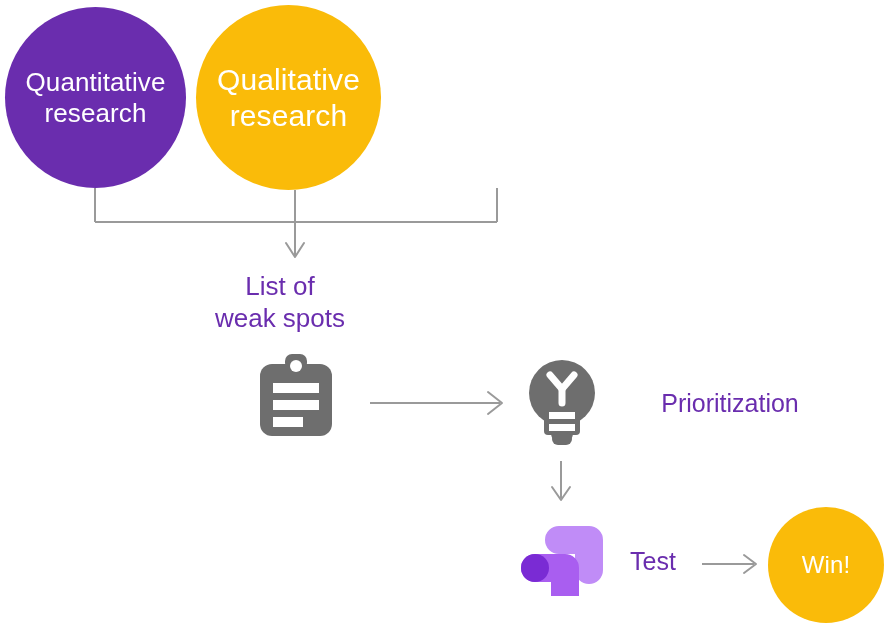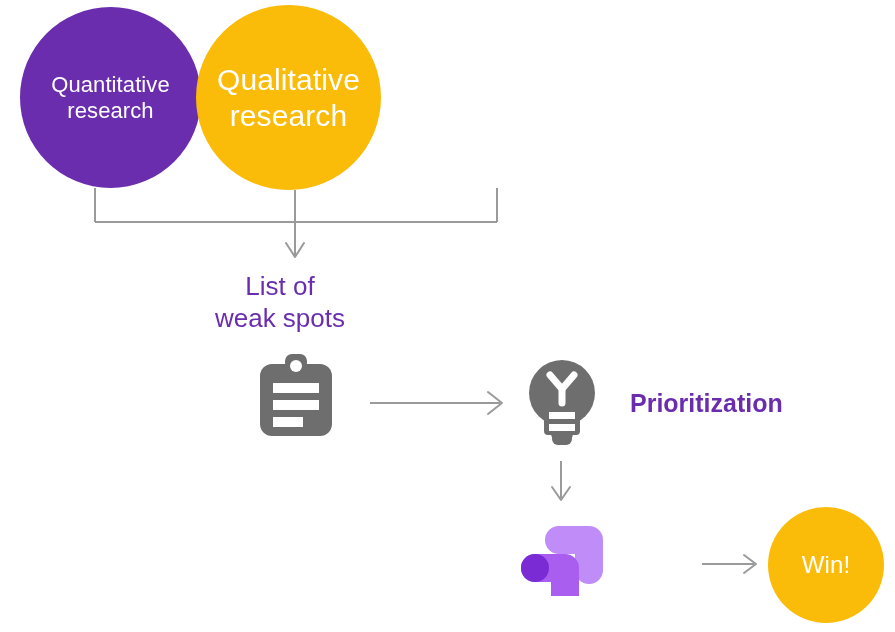--- a/index.html
+++ b/index.html
@@ -25,22 +25,22 @@
     justify-content: center;
     text-align: center;
     color: #ffffff;
     line-height: 1.18;
     letter-spacing: 0.1px;
   }
   .circle-purple { background: #6a2dae; }
   .circle-orange { background: #fabb09; }
 
   #circle-quant {
-    left: 20px; top: 7px; width: 181px; height: 181px;
-    font-size: 22px;
+    left: 5px; top: 7px; width: 181px; height: 181px;
+    font-size: 26px;
   }
   #circle-qual {
     left: 196px; top: 5px; width: 185px; height: 185px;
     font-size: 30px;
   }
   #circle-best {
     left: 405px; top: 5px; width: 186px; height: 186px;
     font-size: 26px;
   }
   #circle-win {
@@ -53,23 +53,22 @@
     color: #6a2dae;
     font-size: 26px;
     line-height: 1.23;
     text-align: center;
     white-space: pre-line;
   }
   #label-weakspots {
     left: 180px; top: 271px; width: 200px;
   }
   #label-prioritization {
-    left: 630px; top: 388px; width: 200px; text-align: left;
+    left: 630px; top: 388px; width: 200px; text-align: center;
     font-size: 25px;
-    font-weight: bold;
   }
   #label-test {
     left: 630px; top: 546px; width: 90px; text-align: left;
     font-size: 25px;
   }
 
   svg.overlay {
     position: absolute;
     left: 0; top: 0;
     width: 895px; height: 632px;
@@ -164,18 +163,19 @@
     <svg viewBox="0 0 100 84" width="100" height="84" aria-hidden="true">
 
       <path d="M46 14 h30 a14 14 0 0 1 14 14 v30 a14 14 0 0 1 -28 0 v-16 h-16 a14 14 0 0 1 0 -28 z" fill="#c08cf7"></path>
 
       <path d="M22 42 h30 a14 14 0 0 1 14 14 v28 h-28 v-14 h-16 a14 14 0 0 1 0 -28 z" fill="#a95ef0"></path>
 
       <circle cx="22" cy="56" r="14" fill="#7a2bd4"></circle>
     </svg>
   </div>
 
+  <div class="label-purple" id="label-test">Test</div>
 
   <div class="node-circle circle-orange" id="circle-win">
     <span>Win!</span>
   </div>
 
 </div>
 
 </body></html>

